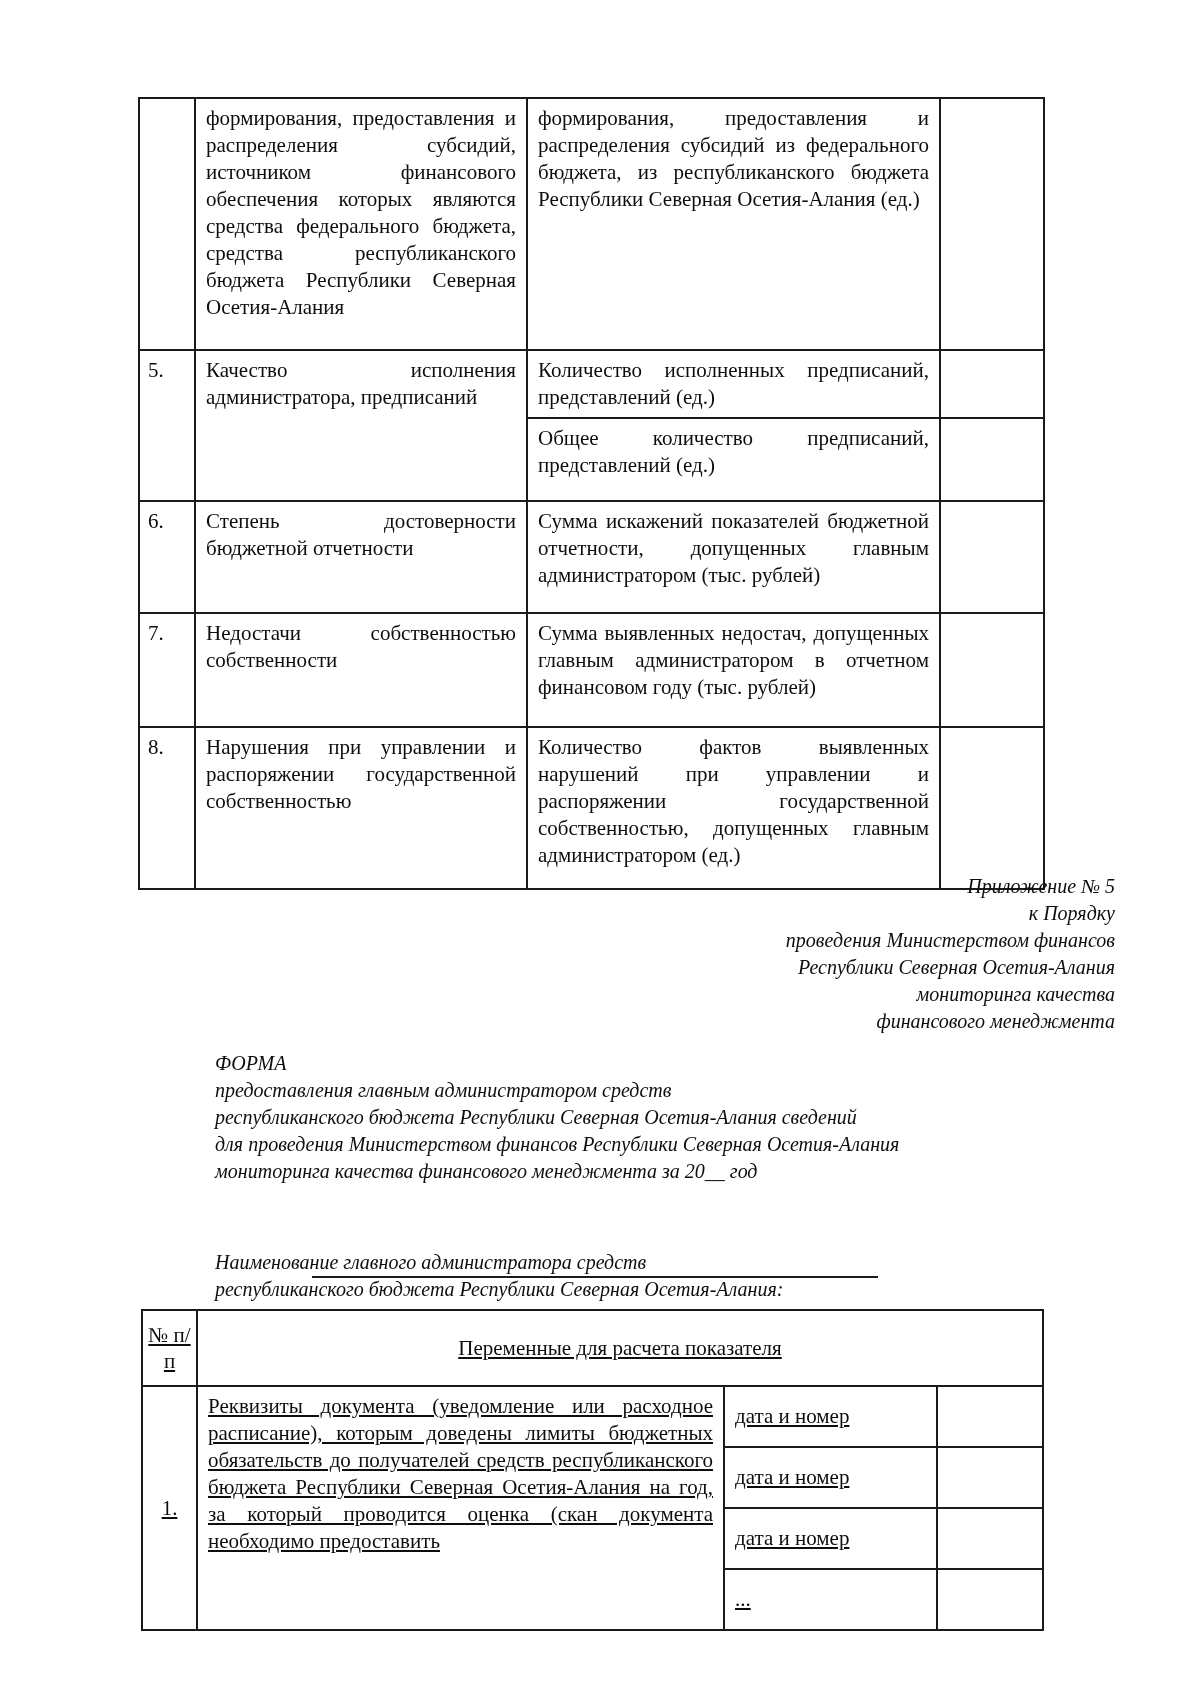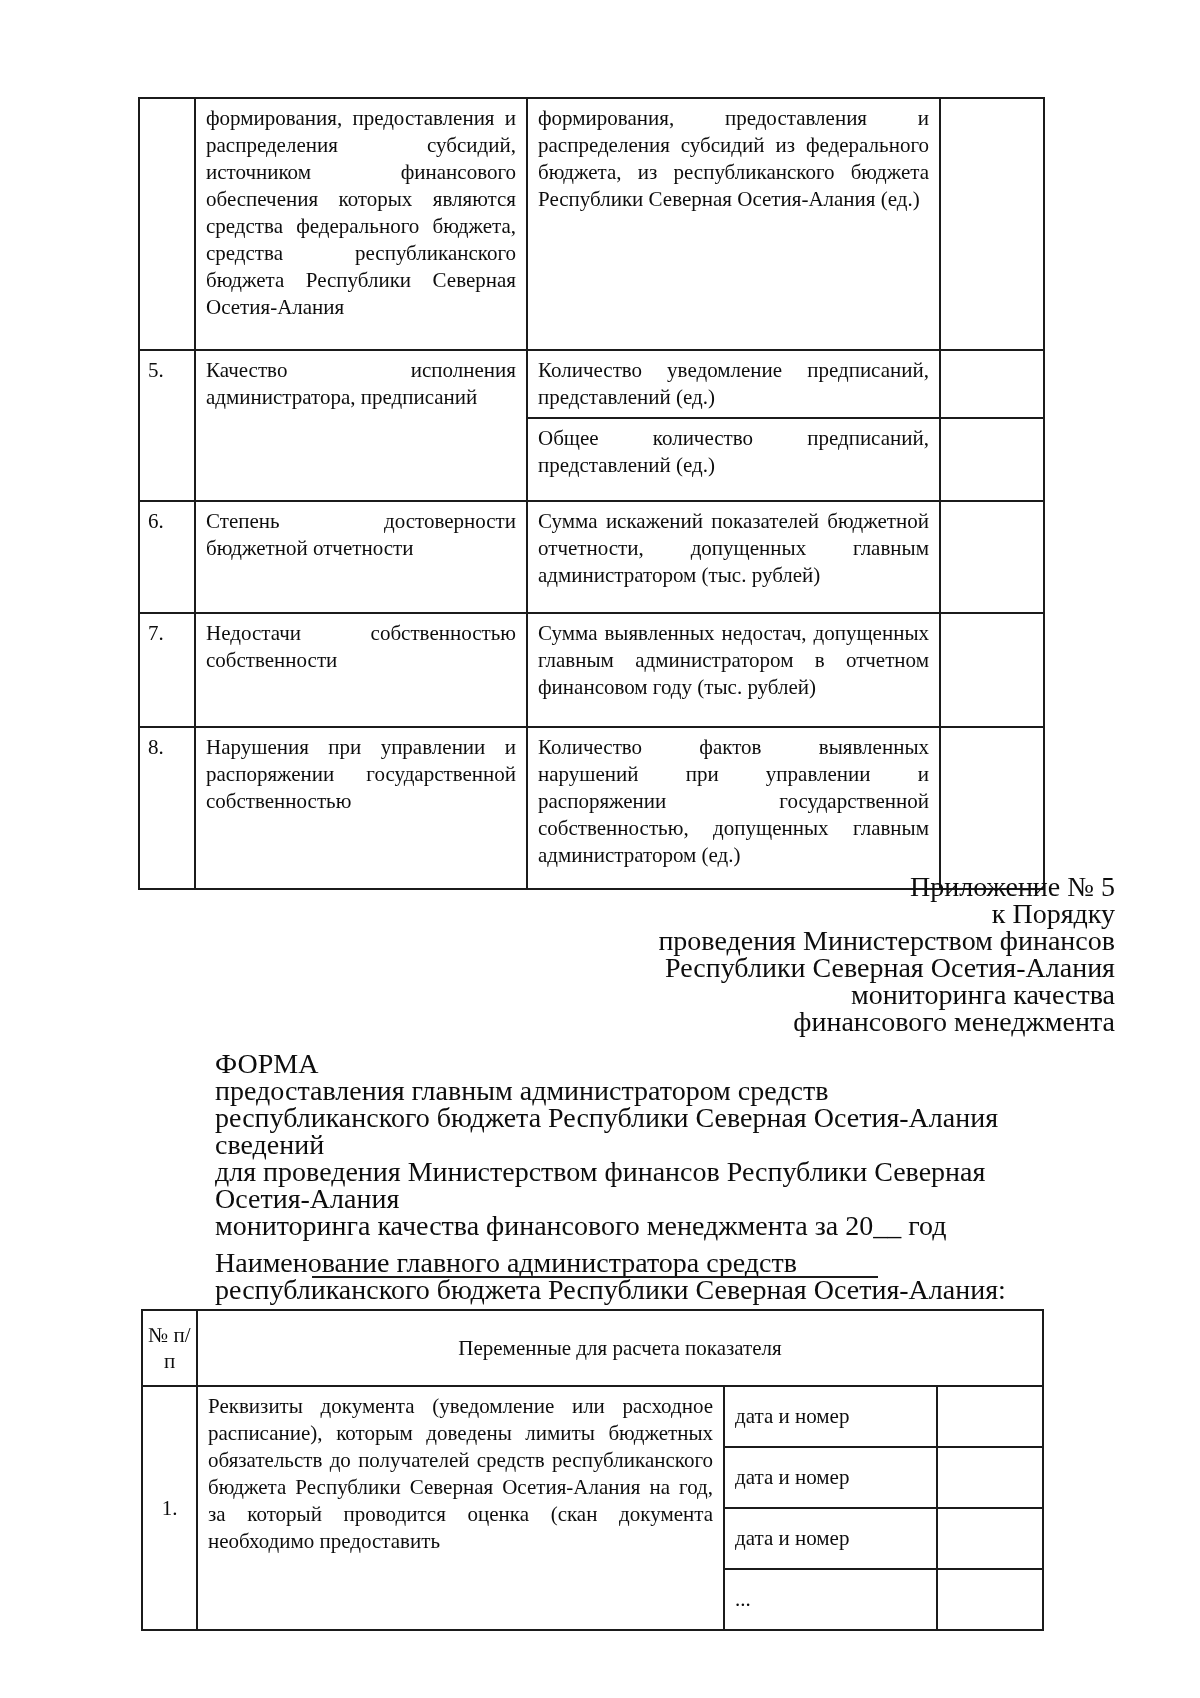--- a/index.html
+++ b/index.html
@@ -16,32 +16,33 @@
   td{
     border:2px solid #1b1b1b;
     vertical-align:top;
     font-size:21px;
     line-height:27px;
     padding:6px 10px 6px 10px;
     overflow:hidden;
     word-wrap:break-word;
   }
   .top-table{position:absolute;left:138px;top:97px;width:905px;}
-  .bottom-table{position:absolute;left:141px;top:1309px;width:901px;}
+  .bottom-table{position:absolute;left:141px;top:1309px;width:901px;text-decoration:underline;}
   td.num{padding-left:8px;padding-right:4px;text-align:left;}
   td.just{text-align:justify;}
   td.blank{padding:0;}
   .bottom-table td.rownum{vertical-align:middle;text-align:center;padding-left:4px;padding-right:4px;}
   .bottom-table td.hdr-num{text-align:center;vertical-align:middle;line-height:26px;padding:2px;}
   .bottom-table td.hdr-title{text-align:center;vertical-align:middle;}
   .bottom-table td.var-cell{vertical-align:middle;}
   .textblock{
     position:absolute;
-    font-size:28px;
+    font-size:20px;
     line-height:27px;
+    font-style:italic;
   }
   .appendix{
     top:873px;
     right:85px;
     text-align:right;
   }
   .centerblock{
     left:215px;
     width:850px;
     text-align:left;
@@ -72,21 +73,21 @@
     <tbody>
         <tr>
       <td class="num" style="height:238px"></td>
       <td class="just">формирования, предоставления и распределения субсидий, источником финансового обеспечения которых являются средства федерального бюджета, средства республиканского бюджета Республики Северная Осетия-Алания</td>
       <td class="just">формирования, предоставления и распределения субсидий из федерального бюджета, из республиканского бюджета Республики Северная Осетия-Алания (ед.)</td>
       <td class="blank"></td>
     </tr>
     <tr>
       <td class="num" rowspan="2" style="height:75px">5.</td>
       <td class="just" rowspan="2">Качество исполнения администратора, предписаний</td>
-      <td class="just">Количество уведомление предписаний, представлений (ед.)</td>
+      <td class="just">Количество исполненных предписаний, представлений (ед.)</td>
       <td class="blank"></td>
     </tr>
     <tr>
       <td class="just" style="height:69px">Общее количество предписаний, представлений (ед.)</td>
       <td class="blank"></td>
     </tr>
     <tr>
       <td class="num" style="height:98px">6.</td>
       <td class="just">Степень достоверности бюджетной отчетности</td>
       <td class="just">Сумма искажений показателей бюджетной отчетности, допущенных главным администратором (тыс. рублей)</td>

